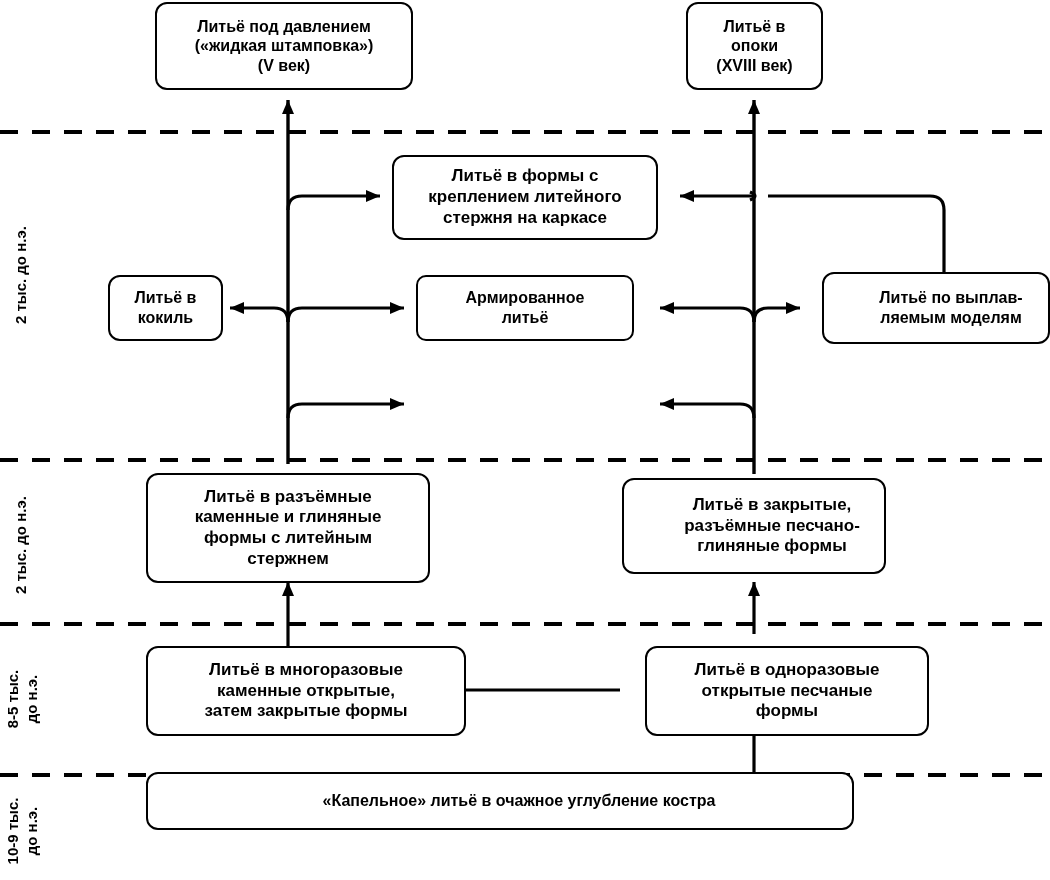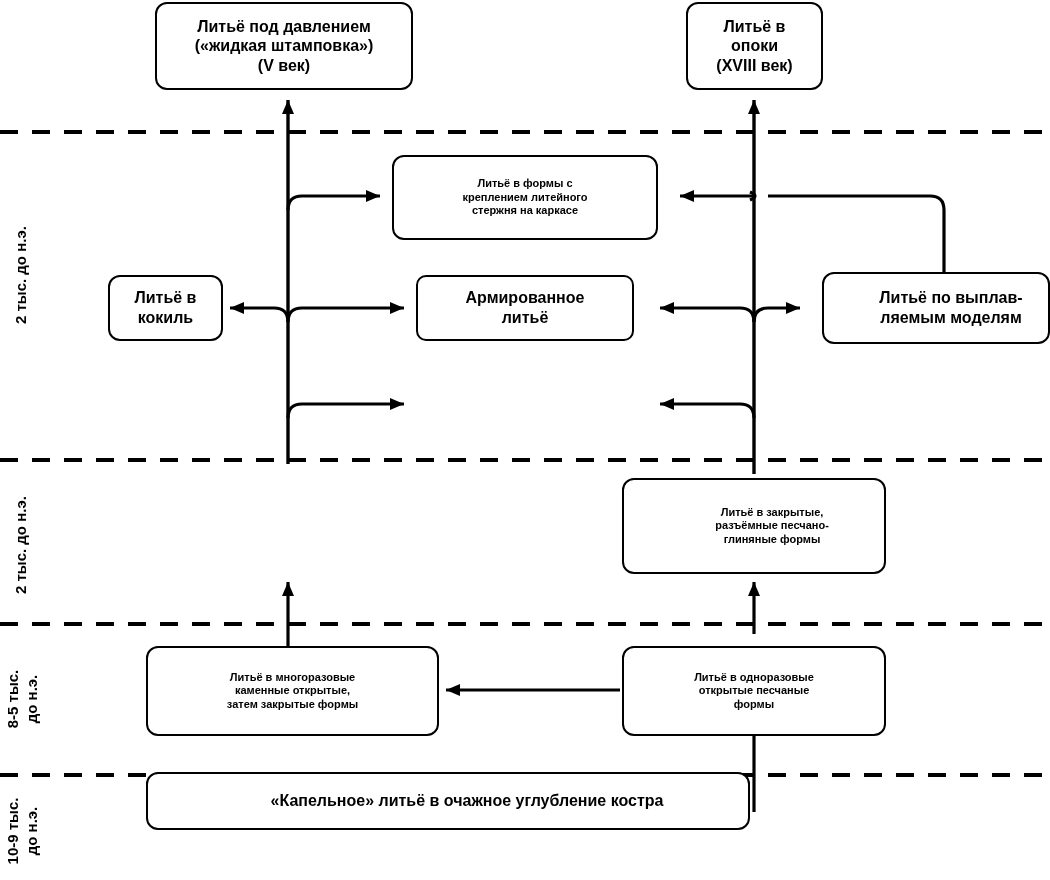--- a/index.html
+++ b/index.html
@@ -46,21 +46,21 @@
     justify-content: center;
     text-align: center;
     font-family: "Liberation Sans", sans-serif;
     font-weight: bold;
     color: #000;
     line-height: 1.22;
     padding: 2px 6px;
     white-space: pre-line;
   }
   .fs18 { font-size: 16px; }
-  .fs17 { font-size: 11px; }
+  .fs17 { font-size: 17px; }
 </style>
 </head>
 <body>
 
 <div id="stage">
 
   <svg class="layer" viewBox="0 0 1050 880">
     <defs>
       <marker id="arrowUp" markerWidth="14" markerHeight="14" refX="5" refY="10.5" orient="auto-start-reverse" markerUnits="userSpaceOnUse">
         <path d="M0,0 L10,0 L5,11 Z" fill="#000" transform="rotate(180 5 5.5)"></path>
@@ -142,28 +142,32 @@
   <div class="node fs18" style="left:108px; top:275px; width:115px; height:66px;">Литьё в
 кокиль</div>
 
   <div class="node fs18" style="left:416px; top:275px; width:218px; height:66px;border-radius:10px;">Армированное
 литьё</div>
 
   <div class="node fs18" style="left:822px; top:272px; width:228px; height:72px;padding-left:36px;">Литьё по выплав-
 ляемым моделям</div>
 
 
+  <div class="node fs17" style="left:146px; top:473px; width:284px; height:110px;">Литьё в разъёмные
+каменные и глиняные
+формы с литейным
+стержнем</div>
 
   <div class="node fs17" style="left:622px; top:478px; width:264px; height:96px;padding-left:42px;">Литьё в закрытые,
 разъёмные песчано-
 глиняные формы</div>
 
-  <div class="node fs17" style="left:146px; top:646px; width:293px; height:90px;">Литьё в многоразовые
+  <div class="node fs17" style="left:146px; top:646px; width:320px; height:90px;">Литьё в многоразовые
 каменные открытые,
 затем закрытые формы</div>
 
-  <div class="node fs17" style="left:622px; top:646px; width:264px; height:90px;">Литьё в одноразовые
+  <div class="node fs17" style="left:645px; top:646px; width:284px; height:90px;">Литьё в одноразовые
 открытые песчаные
 формы</div>
 
-  <div class="node fs18" style="left:146px; top:772px; width:604px; height:58px;padding-left:44px;">«Капельное» литьё в очажное углубление костра</div>
+  <div class="node fs18" style="left:146px; top:772px; width:708px; height:58px;padding-left:44px;">«Капельное» литьё в очажное углубление костра</div>
 
 </div>
 
 </body></html>

